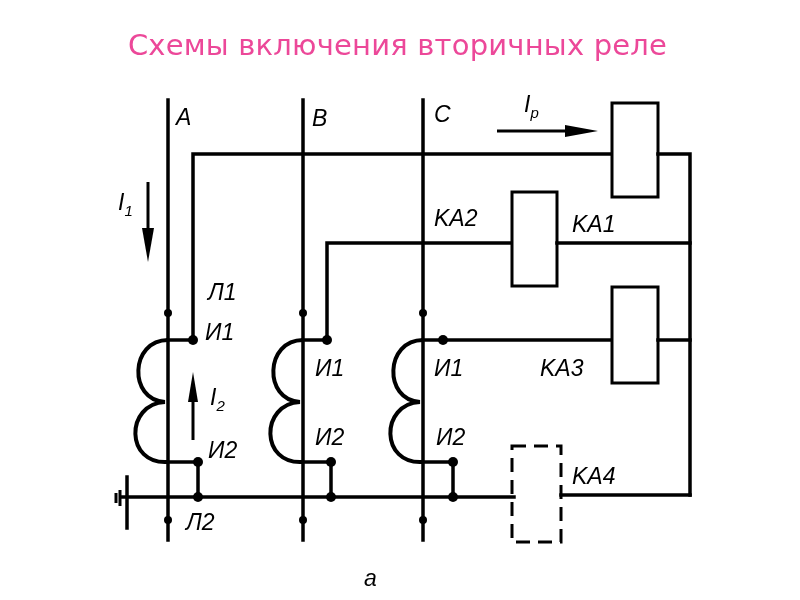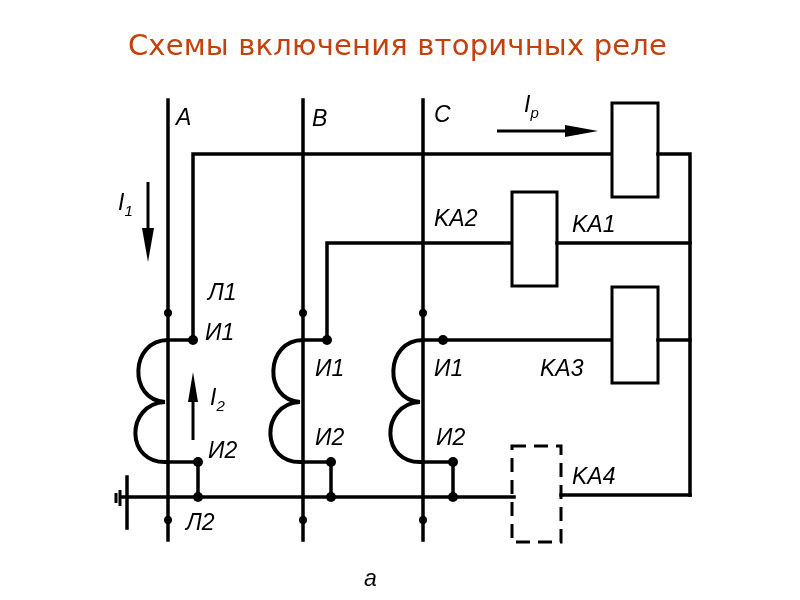--- a/index.html
+++ b/index.html
@@ -1,17 +1,17 @@
 <!DOCTYPE html>
 <html><head>
 <meta charset="utf-8">
 <style>
   html, body { margin:0; padding:0; background:#ffffff; }
   body { width:800px; height:600px; position:relative; overflow:hidden; font-family:"DejaVu Sans", sans-serif; }
-  .title { position:absolute; left:0; top:28px; width:795px; text-align:center; font-size:29px; color:#c2410c; letter-spacing:0.2px; }
+  .title { position:absolute; left:0; top:28px; width:795px; text-align:center; font-size:29px; color:#ec4899; letter-spacing:0.2px; }
   svg { position:absolute; left:0; top:0; }
   .lbl { font-family:"Liberation Sans", sans-serif; font-style:italic; font-size:23px; fill:#000; }
   .sub { font-size:15px; }
   .w { stroke:#000; stroke-width:3.5; fill:none; stroke-linecap:square; }
   .wt { stroke:#000; stroke-width:3; fill:none; }
   .coil { stroke:#000; stroke-width:4; fill:none; }
   .box { stroke:#000; stroke-width:3; fill:#fff; }
   .dash { stroke:#000; stroke-width:3; fill:none; stroke-dasharray:14 8; }
 </style>
 </head>

